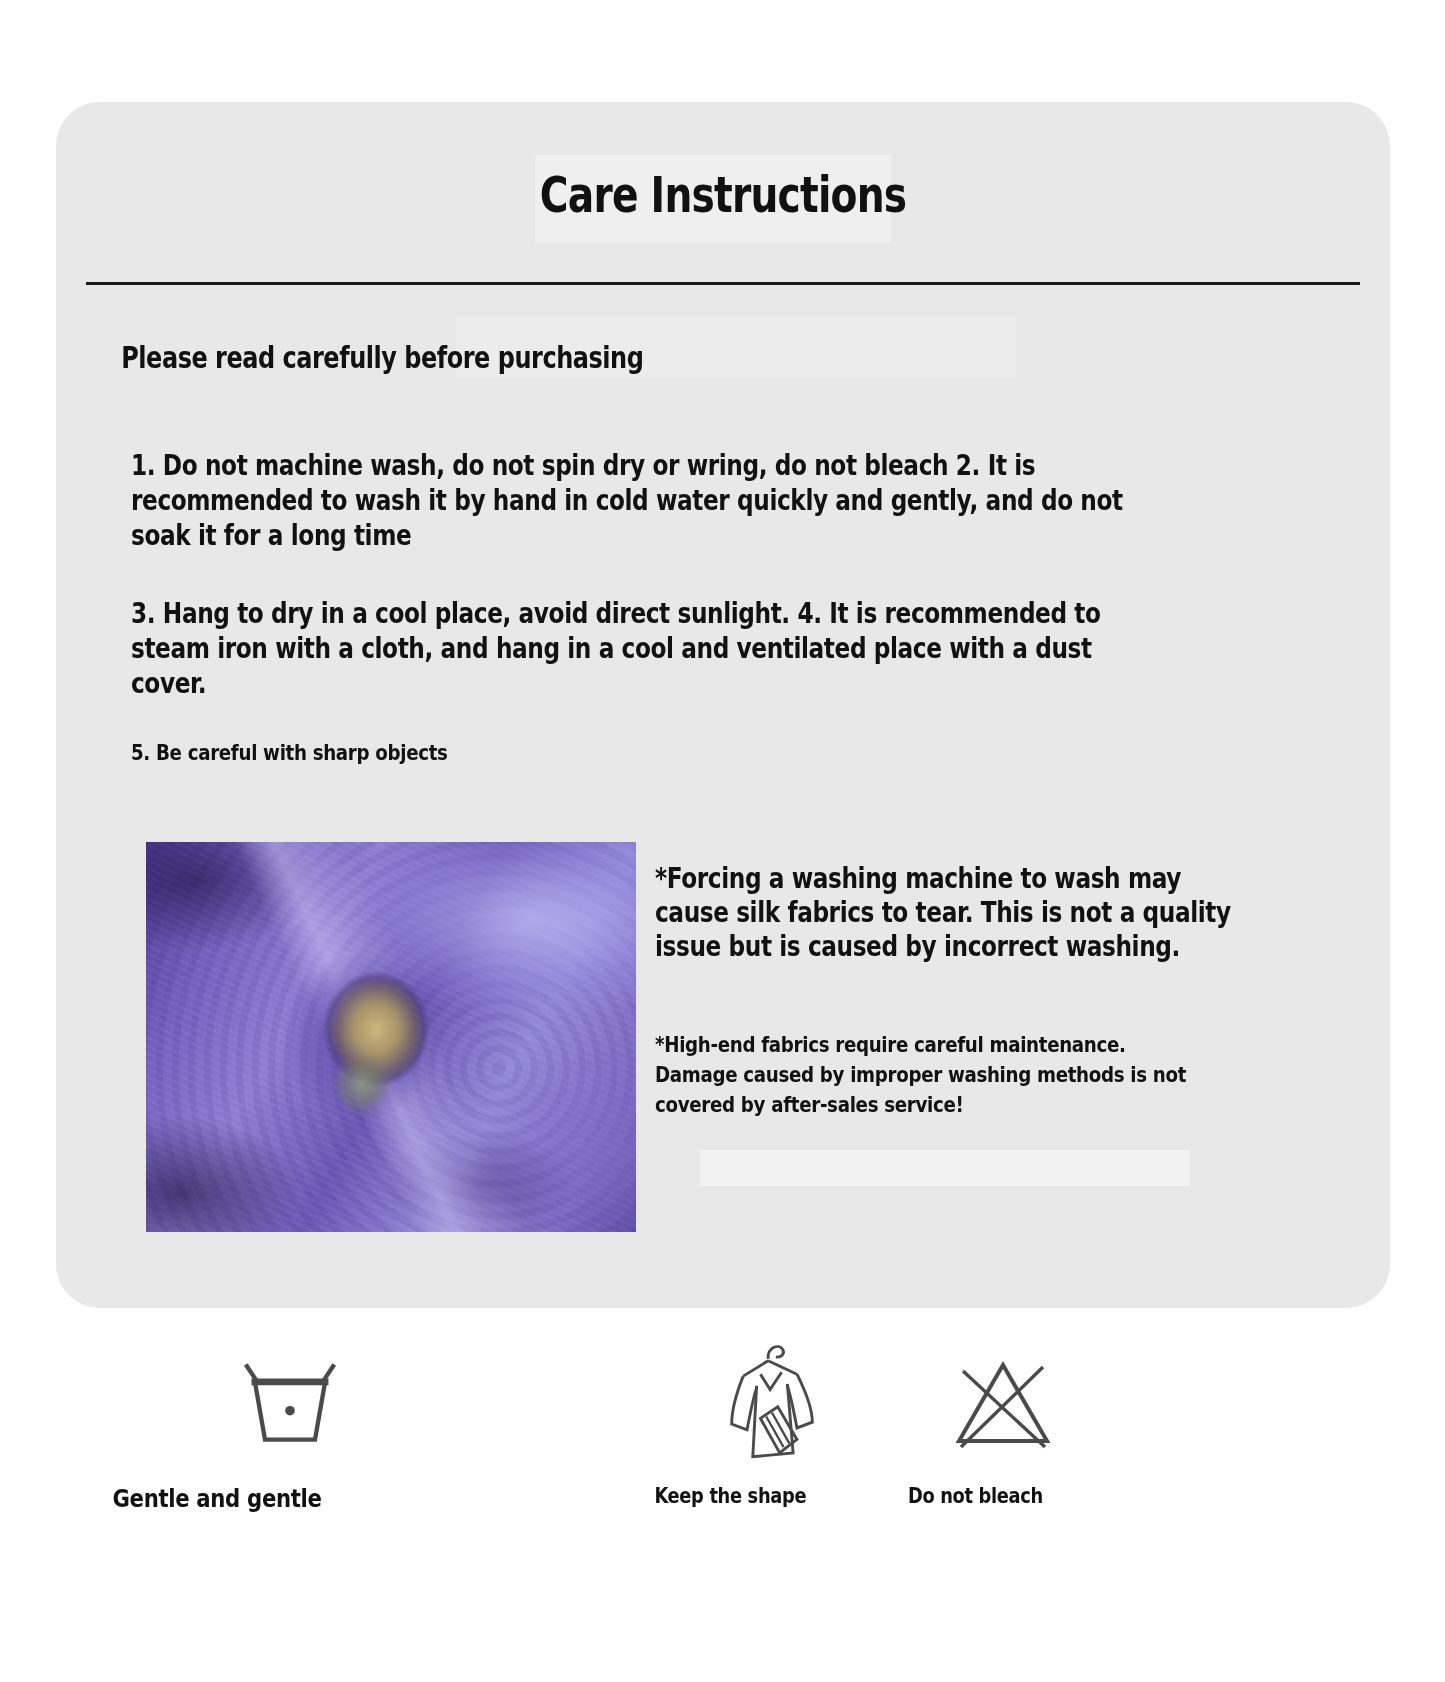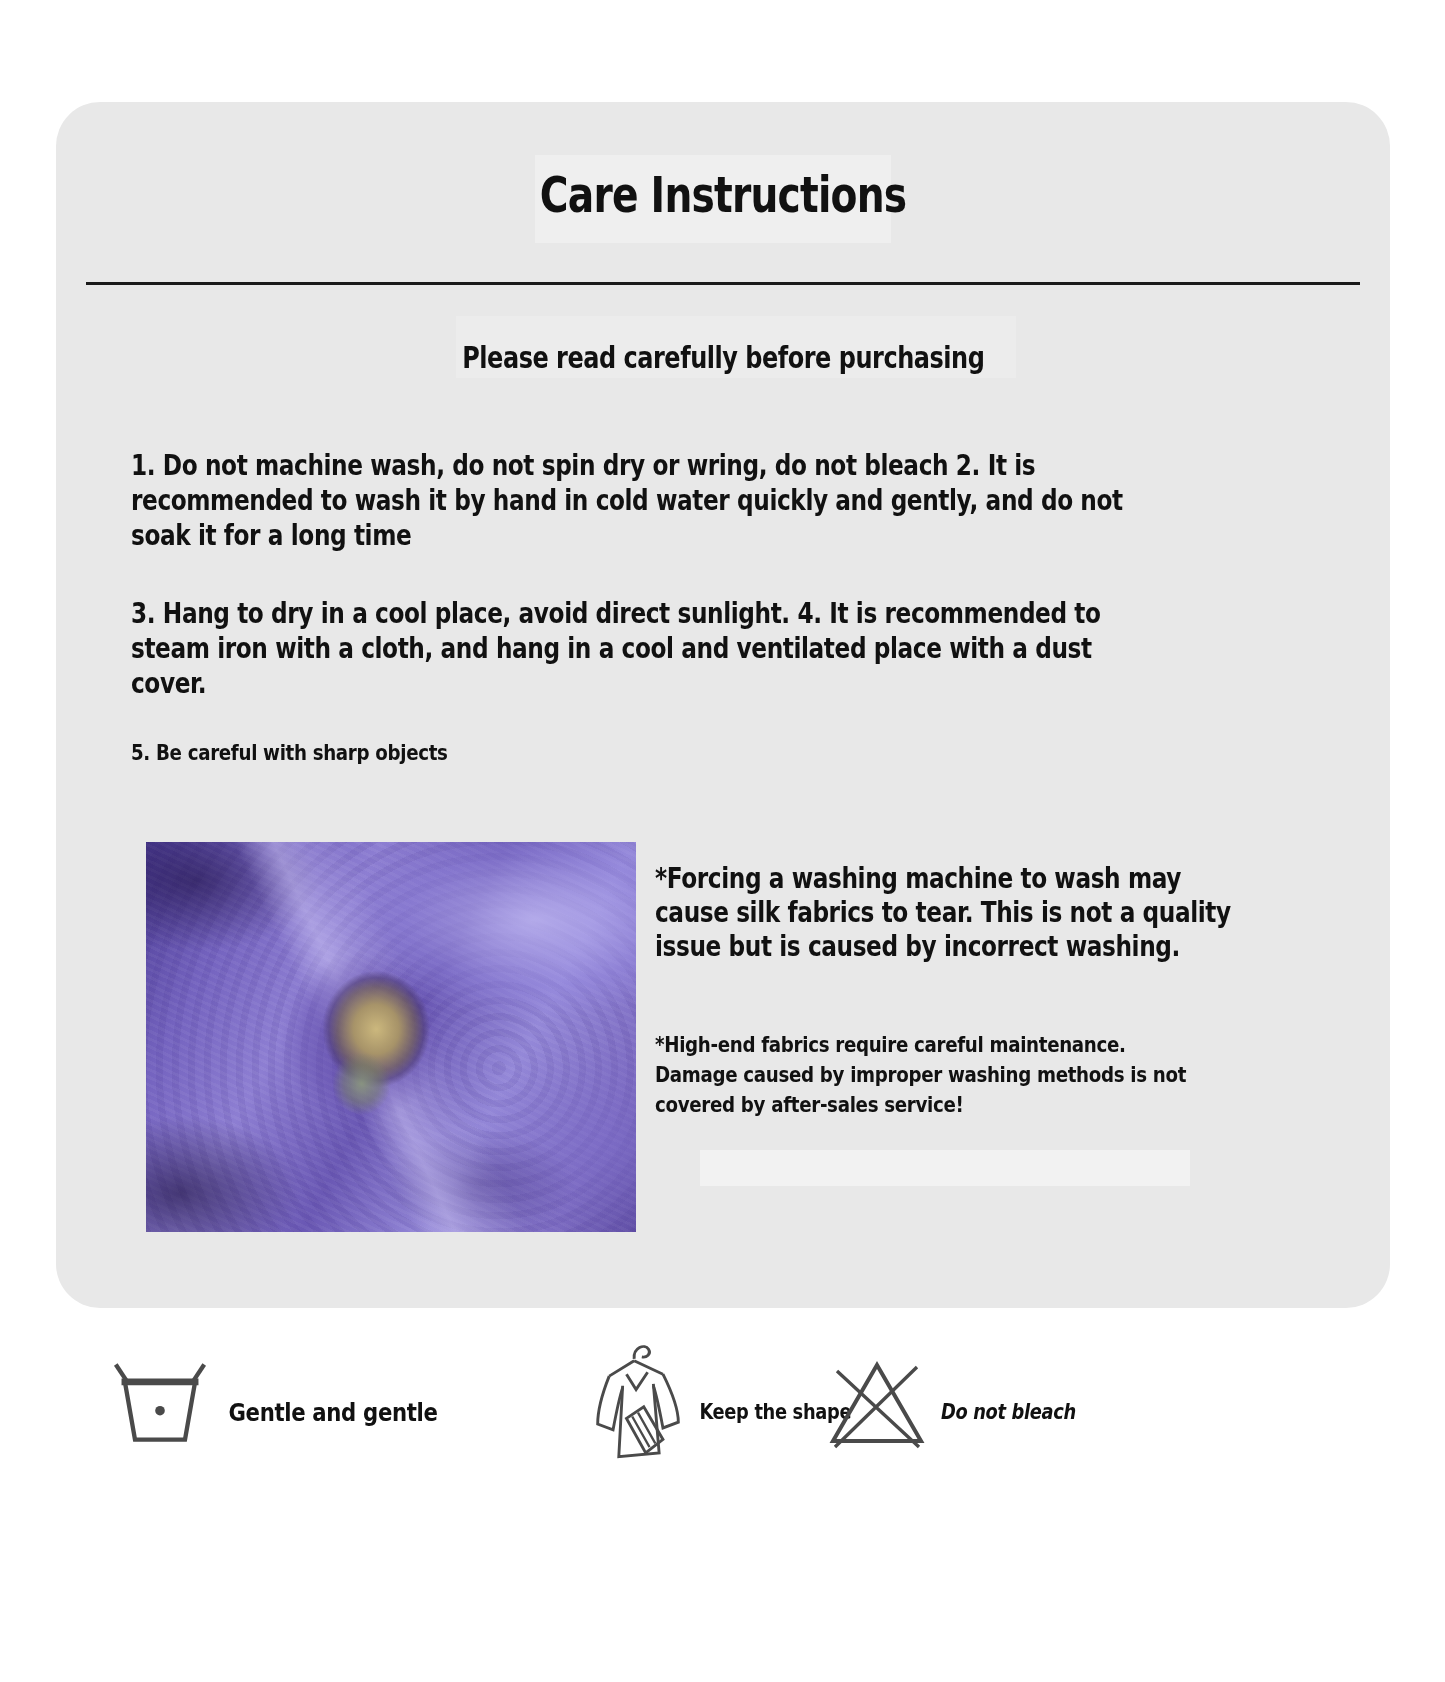--- a/index.html
+++ b/index.html
@@ -26,21 +26,21 @@
   .page-title{
     position:absolute;left:0;top:66px;width:100%;
     text-align:center;font-size:49px;font-weight:700;letter-spacing:-1px;line-height:56px;
   }
   .divider{
     position:absolute;left:30px;right:30px;top:180px;height:0;
     border-top:3px solid var(--divider);
   }
   .subtitle{
     position:absolute;left:0;top:238px;width:100%;
-    text-align:center;font-size:30px;font-weight:700;letter-spacing:-0.6px;line-height:36px;
+    font-size:30px;font-weight:700;letter-spacing:-0.6px;line-height:36px;
   }
   .para{
     position:absolute;left:75px;width:1240px;
     font-size:28px;font-weight:700;letter-spacing:-0.5px;line-height:35px;
   }
   .para-sm{
     position:absolute;left:75px;width:900px;
     font-size:22px;font-weight:700;letter-spacing:-0.4px;line-height:30px;
   }
   .p1{top:346px;}
@@ -67,22 +67,22 @@
     font-size:28px;font-weight:700;letter-spacing:-0.5px;line-height:34px;
   }
   .note-sm{
     position:absolute;left:599px;top:928px;width:640px;
     font-size:22px;font-weight:700;letter-spacing:-0.4px;line-height:30px;
   }
   .strip{left:644px;top:1048px;width:490px;height:36px;background:rgba(255,255,255,0.45);}
   .wm-title{left:479px;top:53px;width:356px;height:88px;}
   .wm-sub{left:400px;top:214px;width:560px;height:62px;background:rgba(255,255,255,0.2);}
   .icons-row{position:absolute;left:0;top:1340px;width:1445px;height:200px;}
-  .icon-col{position:absolute;top:0;width:230px;display:flex;flex-direction:row;align-items:center;}
-  .col-1{left:110px;} .col-2{left:350px;} .col-3{left:590px;} .col-4{left:825px;font-style:italic;} .col-5{left:1065px;}
+  .icon-col{position:absolute;top:0;width:230px;display:flex;flex-direction:column;align-items:flex-end;}
+  .col-1{left:110px;} .col-2{left:350px;} .col-3{left:590px;} .col-4{left:825px;} .col-5{left:1065px;}
   .icon-box{height:126px;display:flex;align-items:center;justify-content:center;}
   .icon-box svg{display:block;}
   .lbl{
     margin-top:18px;font-weight:700;white-space:nowrap;letter-spacing:-0.4px;
     transform:scaleX(0.85);transform-origin:center top;
   }
   .lbl-lg{font-size:25px;color:var(--text);}
   .lbl-lg.muted{color:var(--muted);}
   .lbl-sm{font-size:21px;color:var(--text);}
   svg .st{stroke:var(--icon);fill:none;stroke-width:4.5;stroke-miterlimit:6;}

